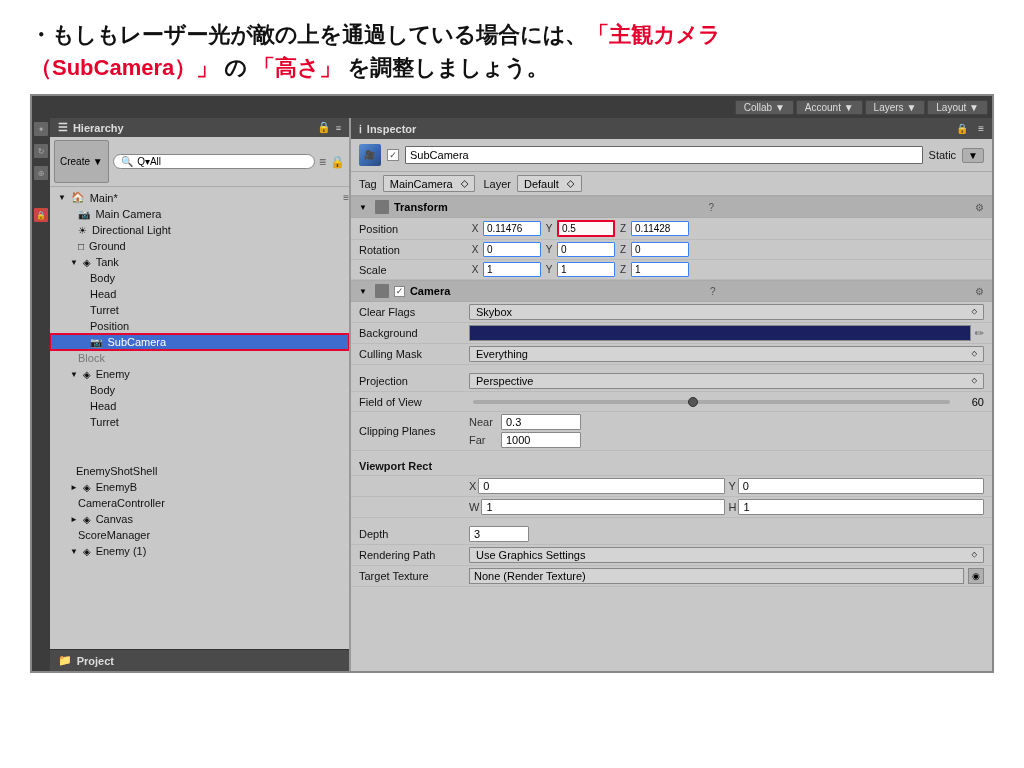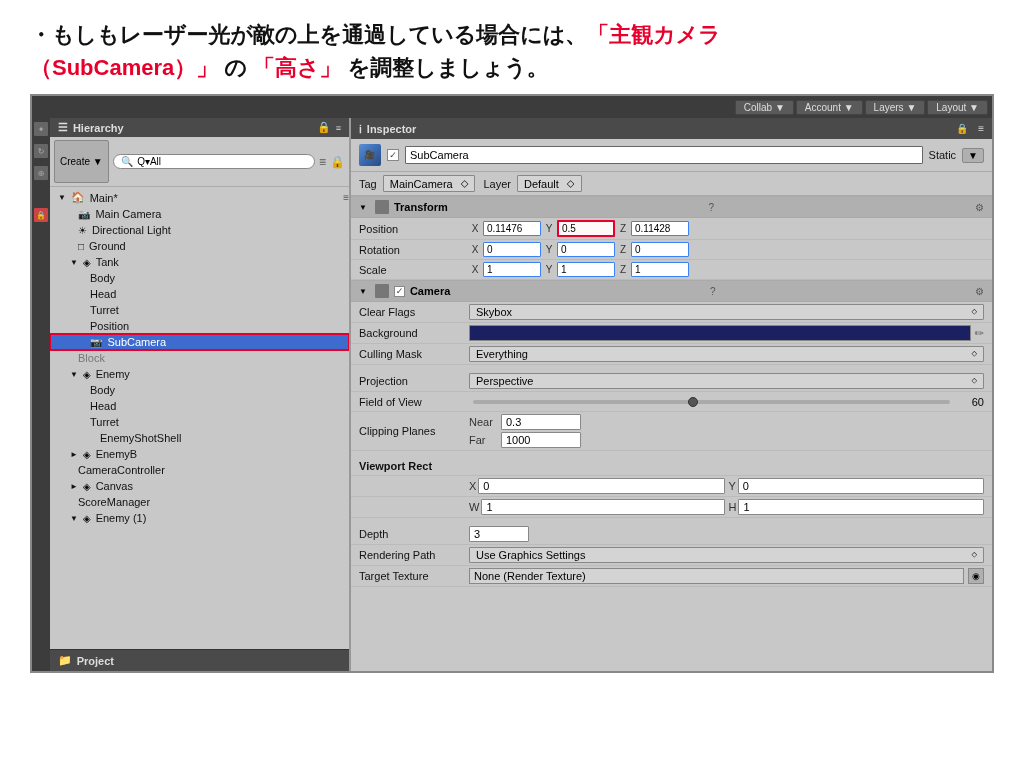--- a/index.html
+++ b/index.html
@@ -689,21 +689,21 @@
 
         <div class="h-item" style="padding-left:40px;">
           <span>Body</span>
         </div>
         <div class="h-item" style="padding-left:40px;">
           <span>Head</span>
         </div>
         <div class="h-item" style="padding-left:40px;">
           <span>Turret</span>
         </div>
-        <div class="h-item" style="padding-left:50px;">
+        <div class="h-item" style="padding-left:26px;margin-top:33px;">
           <span>EnemyShotShell</span>
         </div>
 
         <div class="h-item" style="padding-left:20px;">
           <span class="tri-right">►</span>
           <span style="font-size:10px;margin-right:3px;">◈</span>
           <span>EnemyB</span>
         </div>
 
         <div class="h-item" style="padding-left:28px;">

